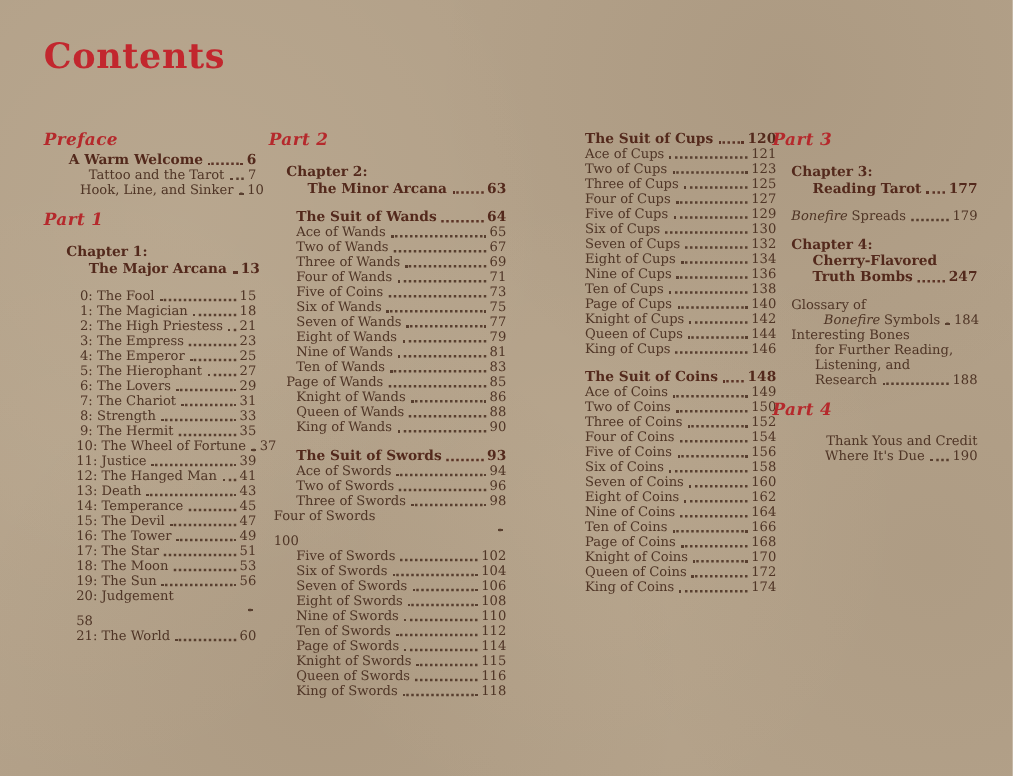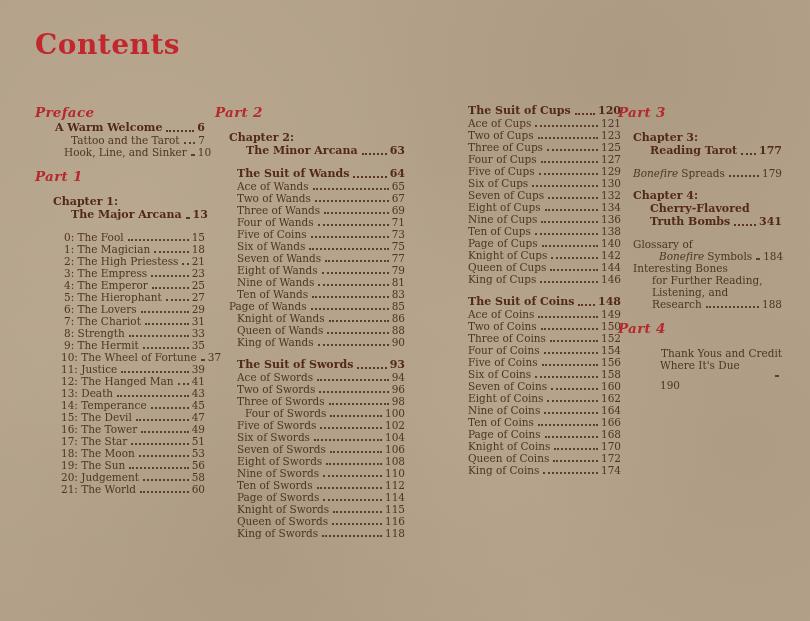--- a/index.html
+++ b/index.html
@@ -184,21 +184,21 @@
       <div class="row plain" style="margin-left: 26px;">
         <span class="lbl">18: The Moon</span>
         <span class="dots"></span>
         <span class="pg">53</span>
       </div>
       <div class="row plain" style="margin-left: 26px;">
         <span class="lbl">19: The Sun</span>
         <span class="dots"></span>
         <span class="pg">56</span>
       </div>
-      <div class="row plain" style="margin-left: 26px;">
+      <div class="row plain" style="margin-left: 26px; flex-direction: column;">
         <span class="lbl">20: Judgement</span>
         <span class="dots"></span>
         <span class="pg">58</span>
       </div>
       <div class="row plain" style="margin-left: 26px;">
         <span class="lbl">21: The World</span>
         <span class="dots"></span>
         <span class="pg">60</span>
       </div>
     </div>
@@ -302,21 +302,21 @@
       <div class="row plain" style="margin-left: 22px;">
         <span class="lbl">Two of Swords</span>
         <span class="dots"></span>
         <span class="pg">96</span>
       </div>
       <div class="row plain" style="margin-left: 22px;">
         <span class="lbl">Three of Swords</span>
         <span class="dots"></span>
         <span class="pg">98</span>
       </div>
-      <div class="row plain" style="margin-left: 30px;">
+      <div class="row plain" style="margin-left: 4px; flex-direction: column;">
         <span class="lbl">Four of Swords</span>
         <span class="dots"></span>
         <span class="pg">100</span>
       </div>
       <div class="row plain" style="margin-left: 22px;">
         <span class="lbl">Five of Swords</span>
         <span class="dots"></span>
         <span class="pg">102</span>
       </div>
       <div class="row plain" style="margin-left: 22px;">
@@ -537,21 +537,21 @@
       </div>
       <div class="row chapter gap" style="margin-left: 15px;">
         <span class="lbl">Chapter 4:</span>
       </div>
       <div class="row bold" style="margin-left: 32px;">
         <span class="lbl">Cherry-Flavored</span>
       </div>
       <div class="row bold" style="margin-left: 32px;">
         <span class="lbl">Truth Bombs</span>
         <span class="dots"></span>
-        <span class="pg">341</span>
+        <span class="pg">247</span>
       </div>
       <div class="row plain gap" style="margin-left: 15px;">
         <span class="lbl">Glossary of</span>
       </div>
       <div class="row plain" style="margin-left: 41px;">
         <span class="pre-italic">Bonefire</span>
         <span class="lbl">Symbols</span>
         <span class="dots"></span>
         <span class="pg">184</span>
       </div>
@@ -568,19 +568,19 @@
         <span class="lbl">Research</span>
         <span class="dots"></span>
         <span class="pg">188</span>
       </div>
       <div class="row script gap">
         <span class="lbl">Part 4</span>
       </div>
       <div class="row plain gap" style="margin-left: 18px; justify-content: flex-end;">
         <span class="lbl">Thank Yous and Credit</span>
       </div>
-      <div class="row plain" style="margin-left: 42px; flex-direction: column;">
+      <div class="row plain" style="margin-left: 42px;">
         <span class="lbl">Where It's Due</span>
         <span class="dots"></span>
         <span class="pg">190</span>
       </div>
     </div>
 </div>
 
 </body></html>

